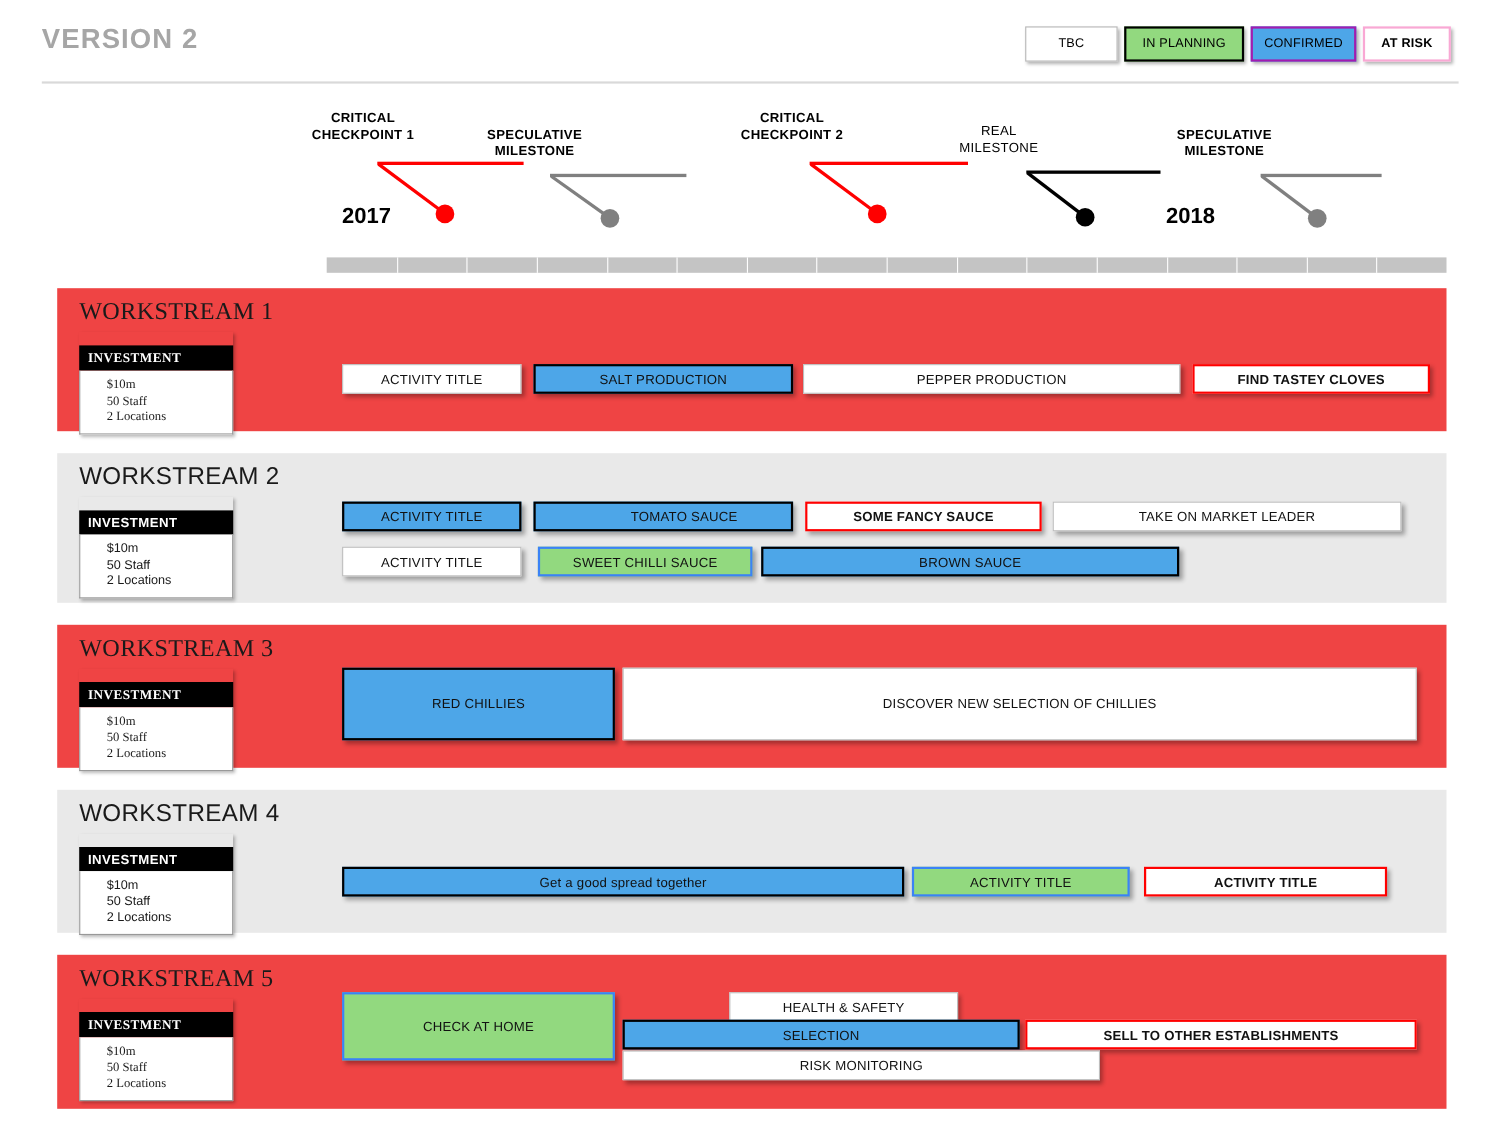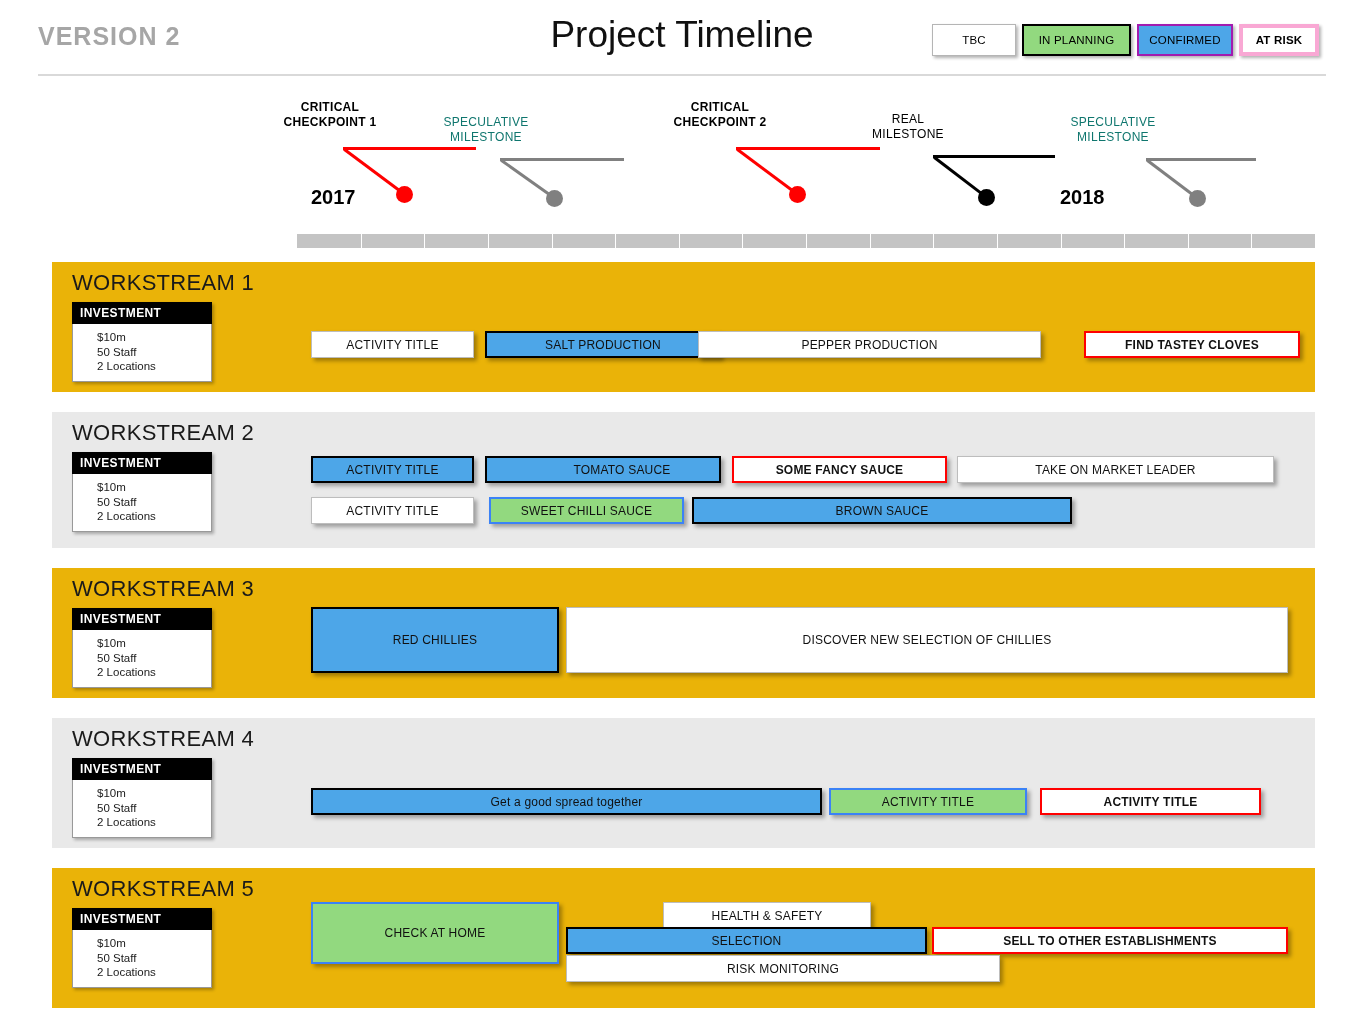--- a/index.html
+++ b/index.html
@@ -27,59 +27,59 @@
   #legend{position:absolute;left:932px;top:24px;height:32px;display:flex;gap:6px;}
   .legend-chip{
     height:32px;box-sizing:border-box;
     display:flex;align-items:center;justify-content:center;
     font-size:11.5px;letter-spacing:.2px;color:#000;
     box-shadow:2px 2px 3px rgba(0,0,0,.30);
   }
   .chip-tbc{width:84px;background:#ffffff;border:1px solid #b5b5b5;}
   .chip-planning{width:109px;background:#92d97f;border:2px solid #000;font-weight:400;}
   .chip-confirmed{width:96px;background:#4da6e8;border:2px solid #a21caf;}
-  .chip-risk{width:80px;background:#ffffff;border:4px solid #f9a8d4;font-weight:bold;}
+  .chip-risk{width:80px;background:#ffffff;border:2px solid #f9a8d4;font-weight:bold;}
   
   #timeline-head{position:absolute;left:0;top:96px;width:1364px;height:148px;}
   .ms-label{
     position:absolute;text-align:center;font-size:12px;line-height:15px;
     letter-spacing:.3px;
   }
   .ms-label.critical{color:#000;font-weight:bold;}
-  .ms-label.speculative{color:#0f766e;font-weight:400;}
+  .ms-label.speculative{color:#000000;font-weight:700;}
   .ms-label.real{color:#000;font-weight:400;}
   .ms-bar{position:absolute;height:3px;}
   .ms-stem{position:absolute;transform-origin:0 0;height:3px;}
   .ms-dot{position:absolute;width:17px;height:17px;border-radius:50%;}
   .year-label{position:absolute;font-size:20px;font-weight:bold;color:#000;}
   .month-label{
     position:absolute;top:214px;width:63.6px;text-align:center;
     font-size:16px;color:#1a1a1a;
   }
   .month-label.q{font-weight:bold;}
   
   #grid-strip{position:absolute;left:297px;top:234px;width:1018px;height:14px;background:#c4c4c4;}
   .gridline{position:absolute;top:0;width:1px;height:100%;background:#ffffff;}
   #grid-overlay{position:absolute;left:297px;top:248px;width:1018px;height:778px;pointer-events:none;}
   .v-grid{position:absolute;top:0;width:1px;height:778px;background:rgba(255,255,255,.85);}
   
   .ws-band{position:absolute;left:52px;width:1263px;}
-  .ws-band.dark{background:#eab308;}
+  .ws-band.dark{background:#ef4444;font-family:Liberation Serif, serif;}
   .ws-band.light{background:#e9e9e9;}
   .ws-title{
     position:absolute;left:20px;top:8px;
     font-size:22px;color:#1a1a1a;font-weight:400;letter-spacing:.3px;
   }
   .invest-box{
     position:absolute;left:20px;width:140px;
     box-shadow:2px 2px 3px rgba(0,0,0,.28);
   }
   .invest-head{
     background:#000;color:#fff;font-size:12px;font-weight:bold;
-    padding:4px 8px;letter-spacing:.4px;
+    padding:4px 8px;letter-spacing:.4px;margin-top:12px;
   }
   .invest-body{
     background:#fff;border:1px solid #999;border-top:none;
     font-size:11.5px;color:#1a1a1a;line-height:14.5px;padding:6px 8px 7px 24px;
   }
   
   .bar{
     position:absolute;height:27px;box-sizing:border-box;
     display:flex;align-items:center;justify-content:center;
     font-size:12px;color:#111;letter-spacing:.2px;
@@ -91,21 +91,20 @@
   .bar.planning{background:#92d97f;border:2px solid #3b82f6;}
   .bar.risk{background:#ffffff;border:2px solid #ff0000;font-weight:bold;}
   .bar.tall{height:66px;}
   .bar.tall2{height:62px;}
 </style>
 </head>
 <body>
 
 <div id="header">
   <div id="version-label">VERSION 2</div>
-  <div id="page-title">Project Timeline</div>
   <div id="header-rule"></div>
   <div id="legend">
       <div class="legend-chip chip-tbc">TBC</div>
       <div class="legend-chip chip-planning">IN PLANNING</div>
       <div class="legend-chip chip-confirmed">CONFIRMED</div>
       <div class="legend-chip chip-risk">AT RISK</div>
     </div>
 </div>
 
 <div id="timeline-head">
@@ -205,21 +204,21 @@
         <div class="invest-head">INVESTMENT</div>
         <div class="invest-body">
           <div>$10m</div>
           <div>50 Staff</div>
           <div>2 Locations</div>
         </div>
       </div>
     </div>
     <div class="bar tbc" style="left: 311px; top: 331px; width: 163px;">ACTIVITY TITLE</div>
     <div class="bar confirmed" style="left: 485px; top: 331px; width: 236px;">SALT PRODUCTION</div>
-    <div class="bar tbc" style="left: 698px; top: 331px; width: 343px;">PEPPER PRODUCTION</div>
+    <div class="bar tbc" style="left: 730px; top: 331px; width: 343px;">PEPPER PRODUCTION</div>
     <div class="bar risk" style="left: 1084px; top: 331px; width: 216px;">FIND TASTEY CLOVES</div>
     <div class="ws-band light" style="top: 412px; height: 136px;">
       <div class="ws-title">WORKSTREAM 2</div>
       <div class="invest-box" style="top: 40px;">
         <div class="invest-head">INVESTMENT</div>
         <div class="invest-body">
           <div>$10m</div>
           <div>50 Staff</div>
           <div>2 Locations</div>
         </div>

